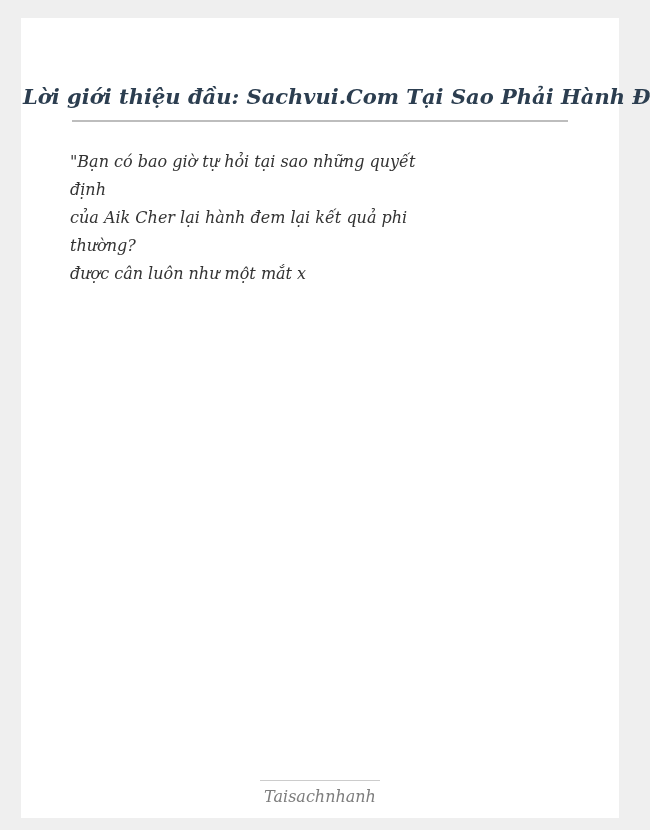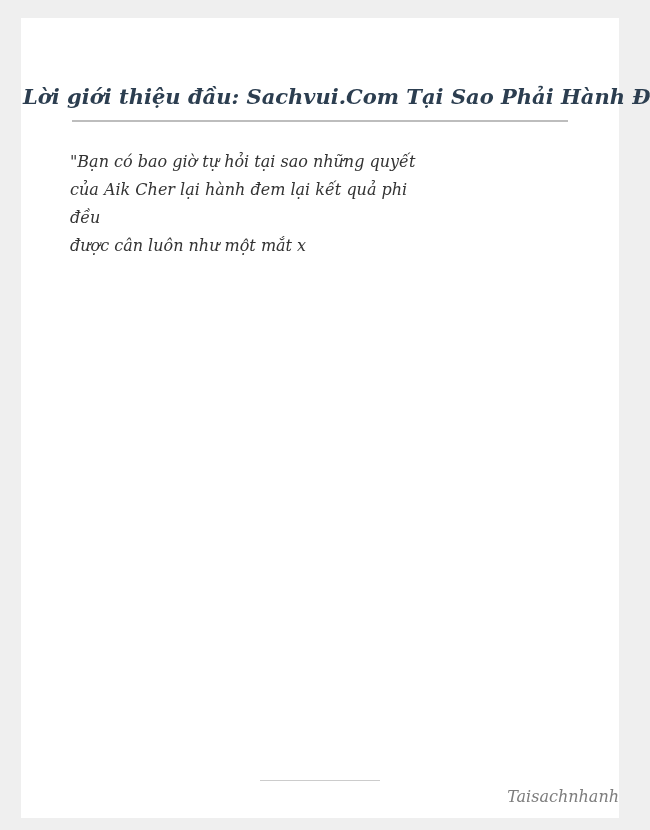--- a/index.html
+++ b/index.html
@@ -70,37 +70,37 @@
   .footer-divider {
     width: 120px;
     margin: 0 auto 6px auto;
     border: none;
     border-top: 1px solid var(--footer-divider);
   }
   .footer-text {
     font-style: italic;
     font-size: 16px;
     color: var(--footer-text);
-    text-align: right;
   }
 </style>
 </head>
 <body>
 
 <div class="canvas">
   <div class="page">
 
     <h1 class="title">Lời giới thiệu đầu: Sachvui.Com Tại Sao Phải Hành Động Theo Aik Cher</h1>
 
     <hr class="title-divider">
 
     <div class="body-text">
       <div class="body-line">"Bạn có bao giờ tự hỏi tại sao những quyết</div>
+      <div class="body-line">định</div>
       <div class="body-line">của Aik Cher lại hành đem lại kết quả phi</div>
-      <div class="body-line">đều</div>
+      <div class="body-line">thường?</div>
       <div class="body-line">được cân luôn như một mắt x</div>
     </div>
 
     <div class="footer">
       <hr class="footer-divider">
       <div class="footer-text">Taisachnhanh</div>
     </div>
 
   </div>
 </div>

